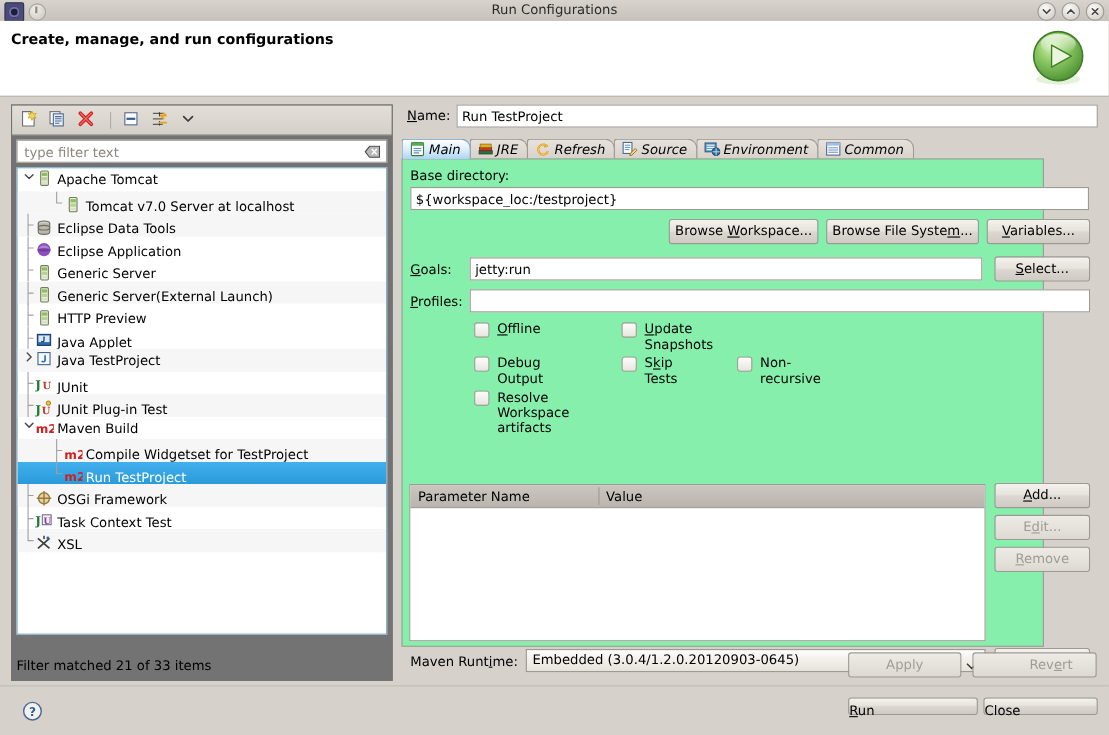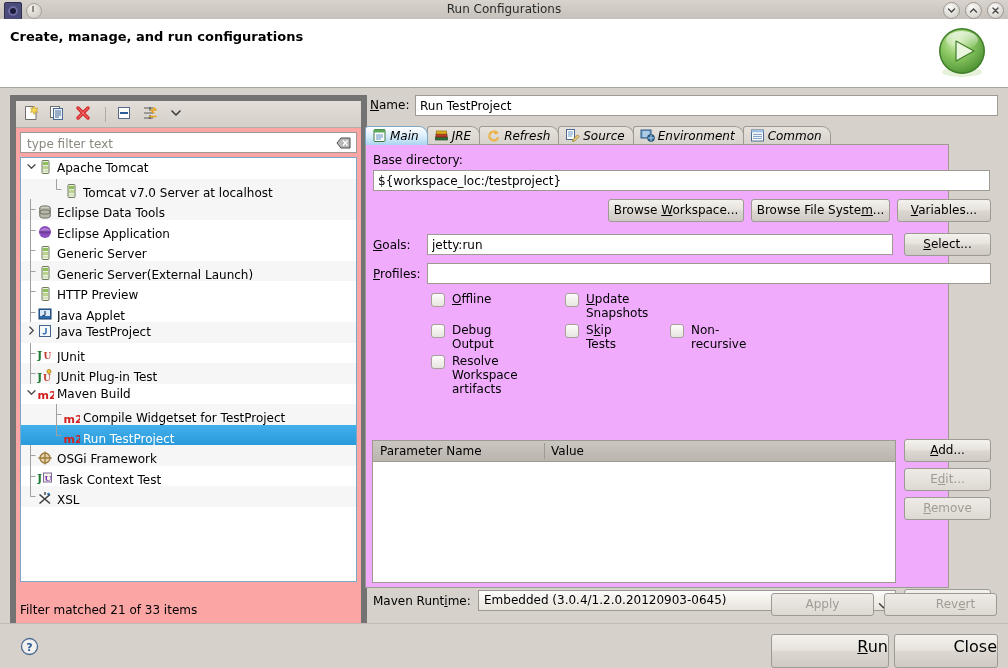--- a/index.html
+++ b/index.html
@@ -58,21 +58,21 @@
   .runglyph{position:absolute;right:18px;top:6px;width:56px;height:56px;}
 
   
   .content{
     position:absolute;left:0;top:88px;width:1008px;height:535px;background:#d6d2cb;
   }
 
   
   .leftpanel{
     position:absolute;left:10px;top:7px;width:345px;height:522px;
-    background:#fca5a5;border:6px solid #737373;
+    background:#737373;border:1px solid #737373;
   }
   .lp-toolbar{
     position:absolute;left:0;top:0;width:345px;height:27px;
     background:linear-gradient(to bottom,#e3dfd8,#d4d0c9);
     border-bottom:1px solid #b4b0a9;
     display:flex;align-items:center;padding-left:6px;box-sizing:border-box;gap:4px;
   }
   .tbi{width:22px;height:20px;position:relative;display:inline-block;cursor:default;}
   .tb-sep{width:1px;height:15px;background:#b0aca5;margin:0 5px;}
 
@@ -133,21 +133,21 @@
     margin-right:-1px;cursor:default;white-space:nowrap;font-style:italic;
   }
   .tab.active{
     background:linear-gradient(to bottom,#ffffff 0%,#d8ecfb 55%,#aad4ef 100%);
     border-color:#7fa8c4;z-index:3;
   }
   .tabicon{display:inline-block;width:15px;height:15px;vertical-align:-3px;margin-right:3px;position:relative;}
 
   .tabbody{
     position:absolute;left:0;top:49px;width:584px;height:444px;box-sizing:border-box;
-    background:#f0abfc;border:1px solid #9d9a94;
+    background:#86efac;border:1px solid #9d9a94;
   }
 
   .lbl{position:absolute;font-size:12px;color:#000;}
   .txt{
     position:absolute;box-sizing:border-box;background:#fff;border:1px solid #9d9a94;
     font-family:inherit;font-size:12px;padding:0 4px;outline:0;height:21px;color:#000;
   }
   .btn{
     position:absolute;box-sizing:border-box;height:23px;line-height:21px;text-align:center;
     background:linear-gradient(to bottom,#f4f2ee 0%,#e6e2db 48%,#dcd8d1 52%,#cfcbc4 100%);
@@ -185,23 +185,23 @@
 
   
   .applyrow{position:absolute;left:0;top:498px;width:633px;height:24px;}
 
   .footer{
     position:absolute;left:0;top:623px;width:1008px;height:45px;background:#d6d2cb;
     border-top:1px solid #c0bcb5;
   }
   .helpicon{position:absolute;left:20px;top:13px;width:19px;height:19px;}
   .fbtn{
-    position:absolute;top:10px;height:34px;line-height:23px;text-align:right;
+    position:absolute;top:10px;height:16px;line-height:23px;text-align:left;
     background:linear-gradient(to bottom,#f4f2ee 0%,#e6e2db 48%,#dcd8d1 52%,#cfcbc4 100%);
-    border:1px solid #9d9a94;border-radius:3px;font-size:16px;cursor:default;
+    border:1px solid #9d9a94;border-radius:3px;font-size:12px;cursor:default;
     box-sizing:border-box;
   }
   .u{text-decoration:underline;}
 </style>
 </head>
 <body>
 
 <div class="win">
 
   <div class="titlebar">

